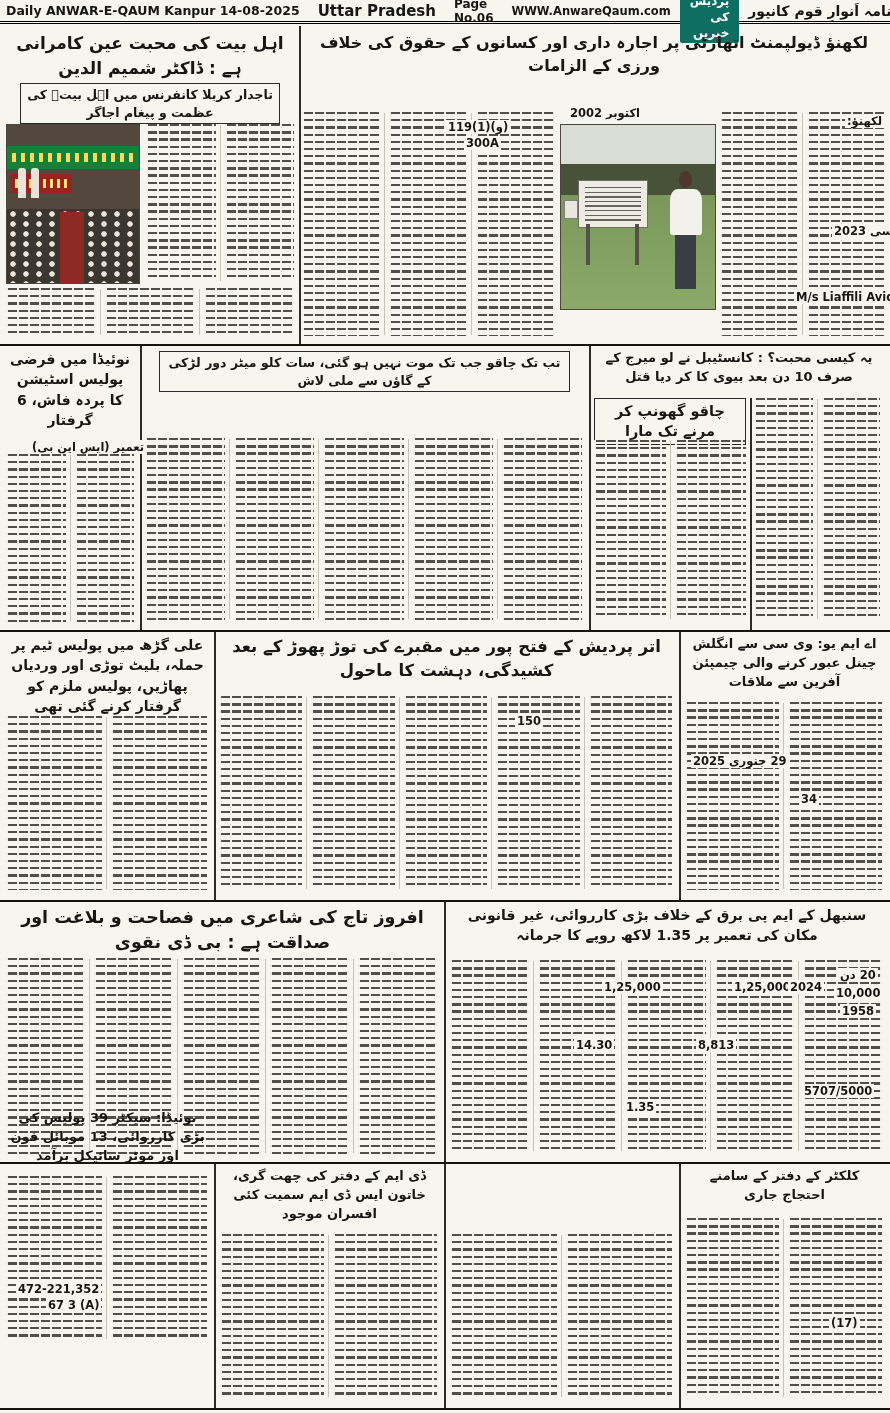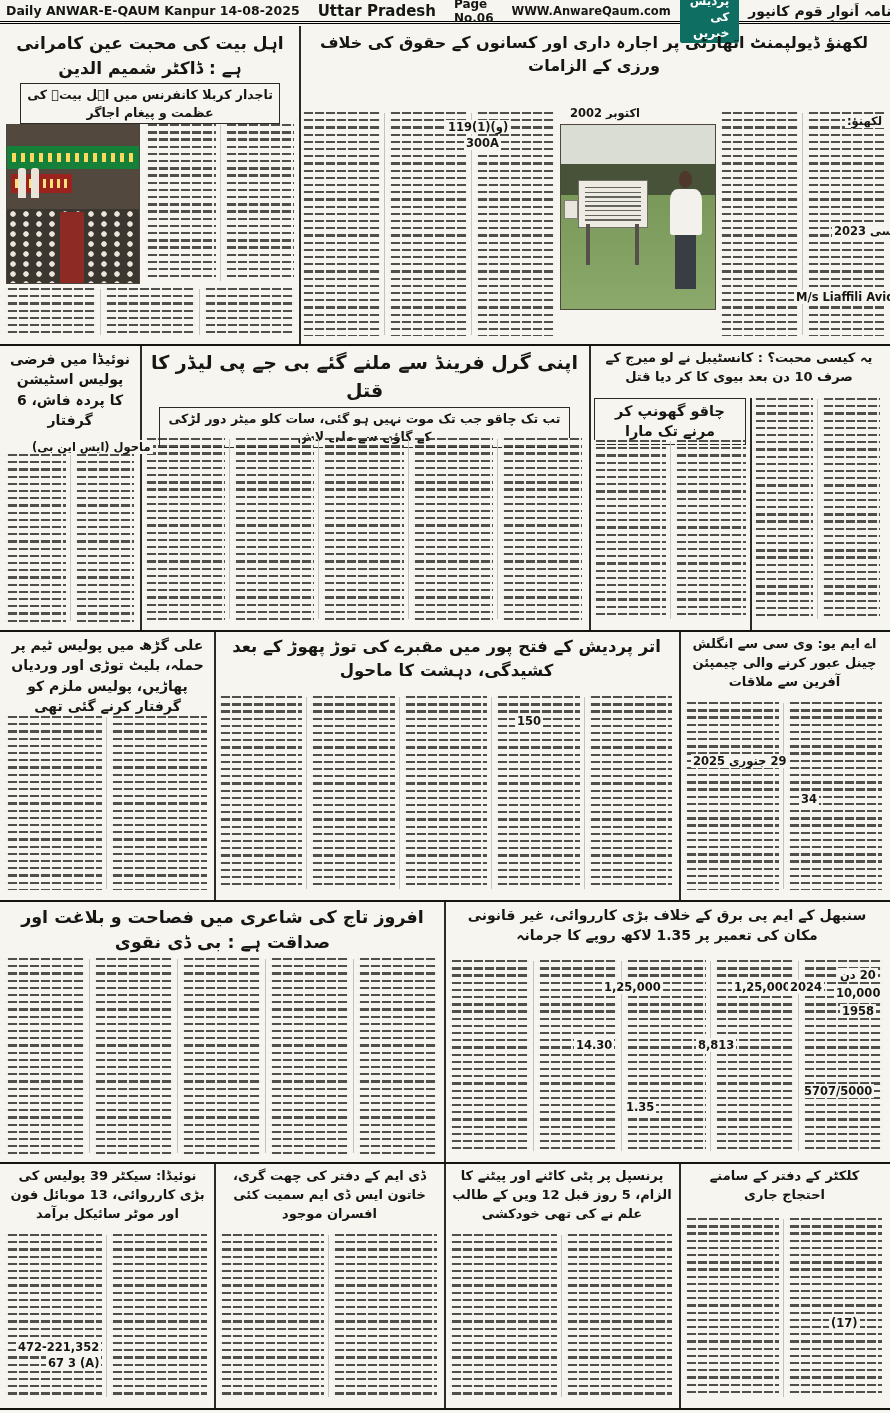--- a/index.html
+++ b/index.html
@@ -139,29 +139,28 @@
     <span class="tok dl" style="left:545px;top:86px">لکھنؤ:</span>
     <span class="tok dl" style="left:268px;top:78px">اکتوبر 2002</span>
     <span class="tok" style="left:146px;top:92px">119(1)(و)</span>
     <span class="tok" style="left:164px;top:108px">300A</span>
     <span class="tok dl" style="left:532px;top:196px">پالیسی 2023</span>
     <span class="tok" style="left:494px;top:262px">M/s Liaffili Avidal</span>
   </section>
 
   <section class="block" style="left:2px;top:346px;width:136px;height:282px">
     <h3 class="hl h15">نوئیڈا میں فرضی پولیس اسٹیشن کا پردہ فاش، 6 گرفتار</h3>
-    <span class="tok dl" style="left:28px;top:94px">ماحول (ایس این بی)</span>
+    <span class="tok dl" style="left:28px;top:94px">تعمیر (ایس این بی)</span>
     <div class="cols" style="left:4px;top:108px;width:128px;height:168px">
         <div class="col"></div>
         <div class="col"></div>
       </div>
   </section>
 
   <section class="block" style="left:141px;top:346px;width:447px;height:282px">
-    <h2 class="hl h21">اپنی گرل فرینڈ سے ملنے گئے بی جے پی لیڈر کا قتل</h2>
     <div class="subhead">تب تک چاقو جب تک موت نہیں ہو گئی، سات کلو میٹر دور لڑکی کے گاؤں سے ملی لاش</div>
     <div class="cols" style="left:4px;top:92px;width:437px;height:182px">
         <div class="col"></div>
         <div class="col"></div>
         <div class="col"></div>
         <div class="col"></div>
         <div class="col"></div>
       </div>
   </section>
 
@@ -233,40 +232,39 @@
     <span class="tok" style="left:394px;top:102px">1958</span>
     <span class="tok" style="left:286px;top:78px">1,25,000</span>
     <span class="tok" style="left:342px;top:78px">2024</span>
     <span class="tok" style="left:156px;top:78px">1,25,000</span>
     <span class="tok" style="left:250px;top:136px">8,813</span>
     <span class="tok" style="left:128px;top:136px">14.30</span>
     <span class="tok" style="left:356px;top:182px">5707/5000</span>
     <span class="tok" style="left:178px;top:198px">1.35</span>
   </section>
 
-  <section class="block" style="left:2px;top:1164px;width:211px;height:244px">
+  <section class="block" style="left:2px;top:1106px;width:211px;height:244px">
     <h3 class="hl h14">نوئیڈا: سیکٹر 39 پولیس کی بڑی کارروائی، 13 موبائل فون اور موٹر سائیکل برآمد</h3>
     <div class="cols" style="left:4px;top:70px;width:201px;height:164px">
         <div class="col"></div>
         <div class="col"></div>
       </div>
     <span class="tok" style="left:14px;top:176px">472-221,352</span>
     <span class="tok" style="left:44px;top:192px">67 3 (A)</span>
   </section>
 
   <section class="block" style="left:216px;top:1164px;width:227px;height:244px">
     <h3 class="hl h14">ڈی ایم کے دفتر کی چھت گری، خاتون ایس ڈی ایم سمیت کئی افسران موجود</h3>
     <div class="cols" style="left:4px;top:70px;width:217px;height:164px">
         <div class="col"></div>
         <div class="col"></div>
       </div>
   </section>
 
   <section class="block" style="left:446px;top:1164px;width:232px;height:244px">
-    <h3 class="hl h14">پرنسپل پر پٹی کاٹنے اور پیٹنے کا الزام، 5 روز قبل 12 ویں کے طالب علم نے کی تھی خودکشی</h3>
     <div class="cols" style="left:4px;top:70px;width:222px;height:164px">
         <div class="col"></div>
         <div class="col"></div>
       </div>
   </section>
 
   <section class="block" style="left:681px;top:1164px;width:207px;height:244px">
     <h3 class="hl h14">کلکٹر کے دفتر کے سامنے احتجاج جاری</h3>
     <div class="cols" style="left:4px;top:54px;width:197px;height:180px">
         <div class="col"></div>

